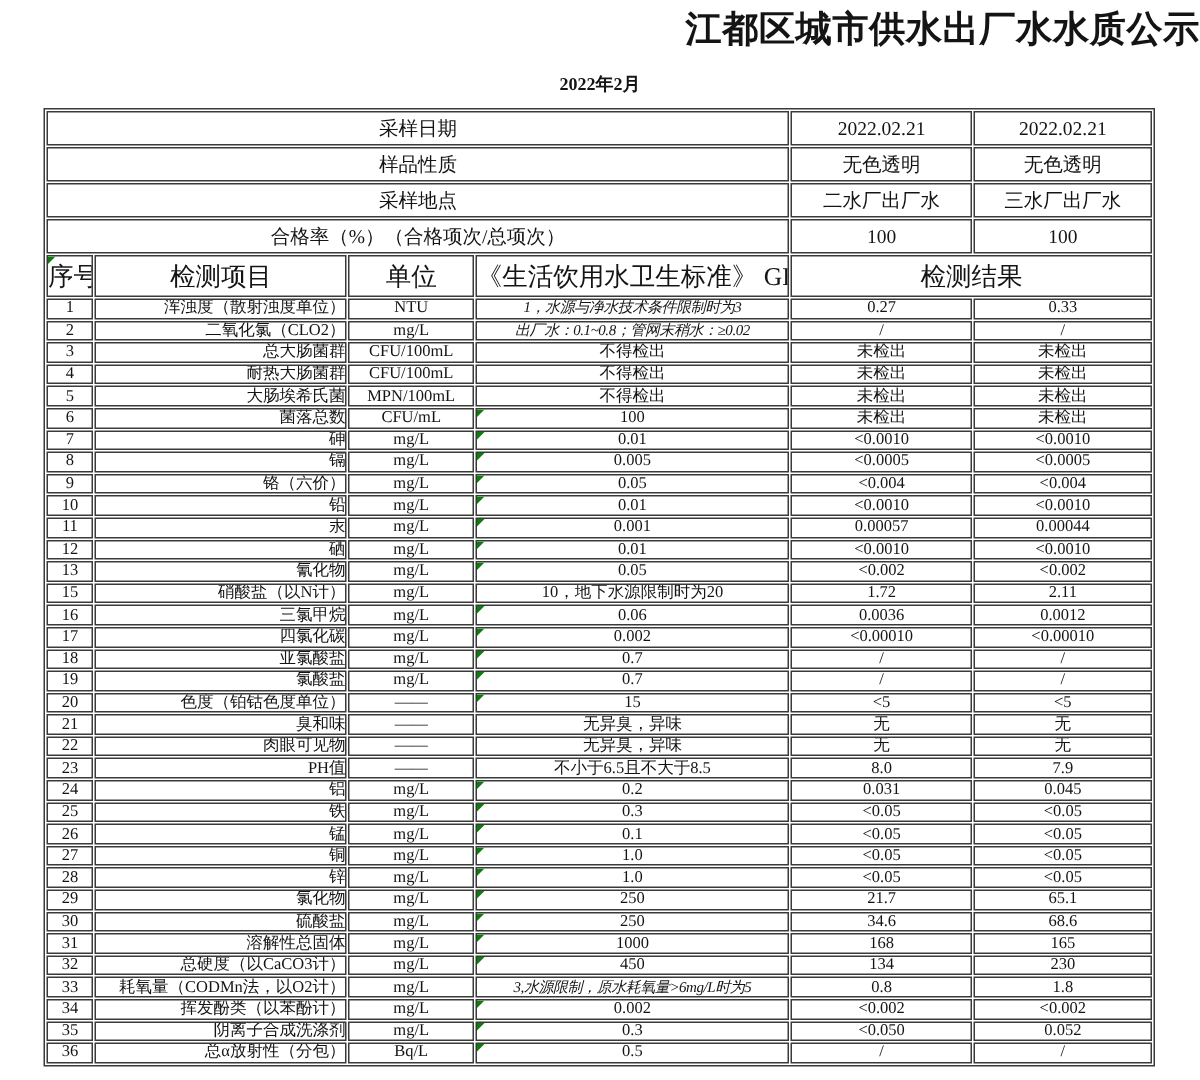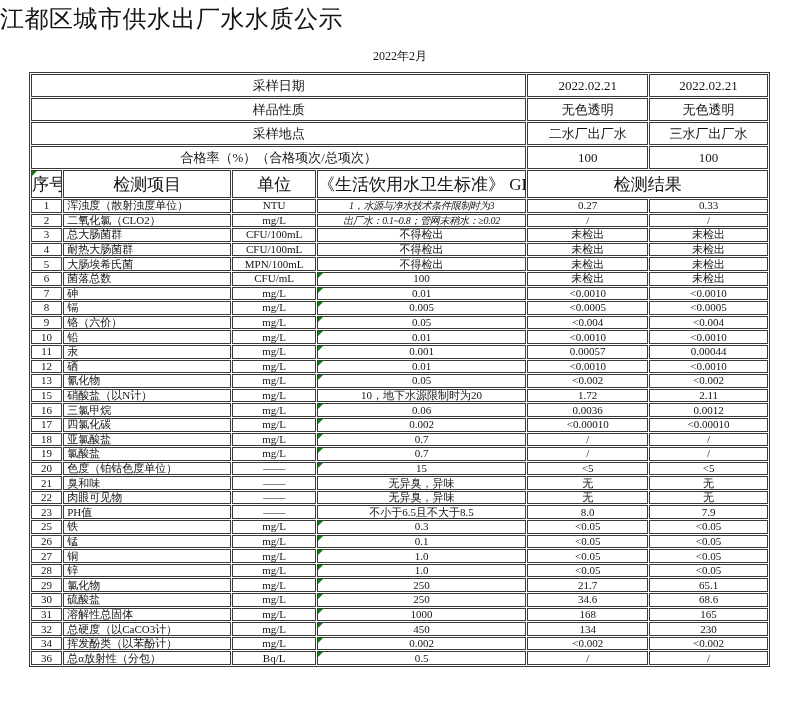--- a/index.html
+++ b/index.html
@@ -3,40 +3,40 @@
 <meta charset="utf-8">
 <style>
   html,body{margin:0;padding:0;}
   body{
     width:800px;height:720px;background:#ffffff;
     font-family:"Liberation Serif","DejaVu Serif",serif;
     color:#141414;overflow:hidden;
   }
   .title{
     font-family:"Liberation Sans","DejaVu Sans",sans-serif;
-    font-weight:normal;font-size:24px;text-align:left;
+    font-weight:bold;font-size:24px;text-align:right;
     padding-top:3px;letter-spacing:0.5px;
   }
   .subtitle{
-    text-align:center;font-size:12px;margin-top:13px;font-weight:normal;
+    text-align:center;font-size:12px;margin-top:13px;font-weight:bold;
   }
   table.report{
     border-collapse:separate;border-spacing:1px;table-layout:fixed;
     margin:7px 0 0 29px;width:741px;background:#ffffff;
     border:1px solid #3a3a3a;
   }
   td,th{
     border:1px solid #3a3a3a;padding:0;overflow:hidden;white-space:nowrap;
     text-align:center;vertical-align:middle;position:relative;
     font-weight:normal;background:#ffffff;
   }
   tr.summary-row td{height:21px;font-size:13px;}
   tr.colhead-row th{height:26px;font-size:17px;}
   tr.data-row td{height:11.6px;font-size:11px;line-height:11px;}
-  td.item-cell{text-align:left;padding-left:3px;}
+  td.item-cell{text-align:right;padding-left:3px;}
   td.std-cell.tight{font-size:10px;letter-spacing:-0.3px;font-style:italic;}
   .flag{
     position:absolute;left:0;top:0;width:0;height:0;
     border-top:5px solid #0b7d0b;border-right:5px solid transparent;
   }
 </style>
 </head>
 <body>
 
 <div class="title">江都区城市供水出厂水水质公示</div>
@@ -254,20 +254,28 @@
       </tr>
       <tr class="data-row">
         <td>23</td>
         <td class="item-cell">PH值</td>
         <td>——</td>
         <td class="std-cell">不小于6.5且不大于8.5</td>
         <td>8.0</td>
         <td>7.9</td>
       </tr>
       <tr class="data-row">
+        <td>24</td>
+        <td class="item-cell">铝</td>
+        <td>mg/L</td>
+        <td class="std-cell"><span class="flag"></span>0.2</td>
+        <td>0.031</td>
+        <td>0.045</td>
+      </tr>
+      <tr class="data-row">
         <td>25</td>
         <td class="item-cell">铁</td>
         <td>mg/L</td>
         <td class="std-cell"><span class="flag"></span>0.3</td>
         <td>&lt;0.05</td>
         <td>&lt;0.05</td>
       </tr>
       <tr class="data-row">
         <td>26</td>
         <td class="item-cell">锰</td>
@@ -318,26 +326,42 @@
       </tr>
       <tr class="data-row">
         <td>32</td>
         <td class="item-cell">总硬度（以CaCO3计）</td>
         <td>mg/L</td>
         <td class="std-cell"><span class="flag"></span>450</td>
         <td>134</td>
         <td>230</td>
       </tr>
       <tr class="data-row">
+        <td>33</td>
+        <td class="item-cell">耗氧量（CODMn法，以O2计）</td>
+        <td>mg/L</td>
+        <td class="std-cell tight">3,水源限制，原水耗氧量&gt;6mg/L时为5</td>
+        <td>0.8</td>
+        <td>1.8</td>
+      </tr>
+      <tr class="data-row">
         <td>34</td>
         <td class="item-cell">挥发酚类（以苯酚计）</td>
         <td>mg/L</td>
         <td class="std-cell"><span class="flag"></span>0.002</td>
         <td>&lt;0.002</td>
         <td>&lt;0.002</td>
+      </tr>
+      <tr class="data-row">
+        <td>35</td>
+        <td class="item-cell">阴离子合成洗涤剂</td>
+        <td>mg/L</td>
+        <td class="std-cell"><span class="flag"></span>0.3</td>
+        <td>&lt;0.050</td>
+        <td>0.052</td>
       </tr>
       <tr class="data-row">
         <td>36</td>
         <td class="item-cell">总α放射性（分包）</td>
         <td>Bq/L</td>
         <td class="std-cell"><span class="flag"></span>0.5</td>
         <td>/</td>
         <td>/</td>
       </tr>
     </tbody>

